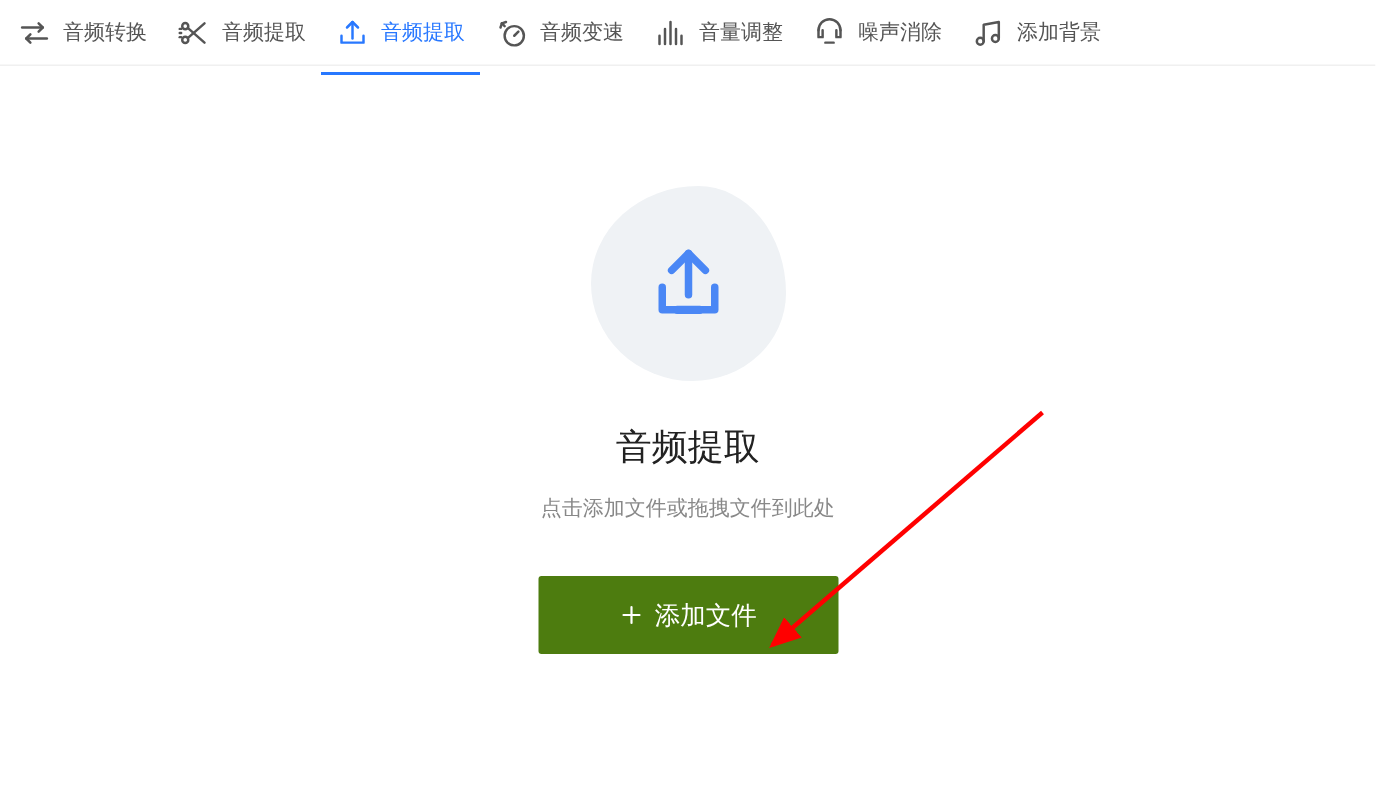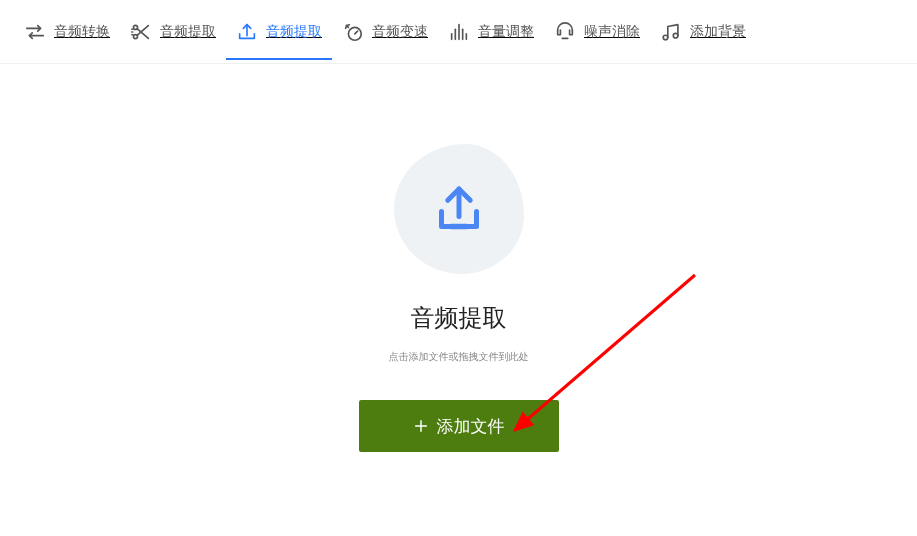--- a/index.html
+++ b/index.html
@@ -7,24 +7,23 @@
       font-family: -apple-system, "PingFang SC", "Microsoft YaHei", sans-serif;
       background: #fff;
       width: 917px;
       height: 536px;
       overflow: hidden;
       position: relative;
     }
     .tabs {
       display: flex;
       align-items: center;
-      height: 64px;
+      height: 44px;
       border-bottom: 1px solid #f0f0f0;
-      padding-left: 14px;
-      text-decoration: underline;
+      padding-left: 2px;
     }
     .tab {
       display: flex;
       align-items: center;
       gap: 8px;
       padding: 0 10px;
       height: 56px;
       cursor: pointer;
       color: #555;
       font-size: 14px;
@@ -58,21 +57,21 @@
       justify-content: center;
       margin-bottom: 28px;
     }
     .title {
       font-size: 24px;
       color: #222;
       font-weight: 500;
       margin-bottom: 16px;
     }
     .desc {
-      font-size: 10px;
+      font-size: 14px;
       color: #888;
       margin-bottom: 36px;
     }
     .add-btn {
       background: #4d7c0f;
       color: #fff;
       border: none;
       width: 200px;
       height: 52px;
       font-size: 17px;

